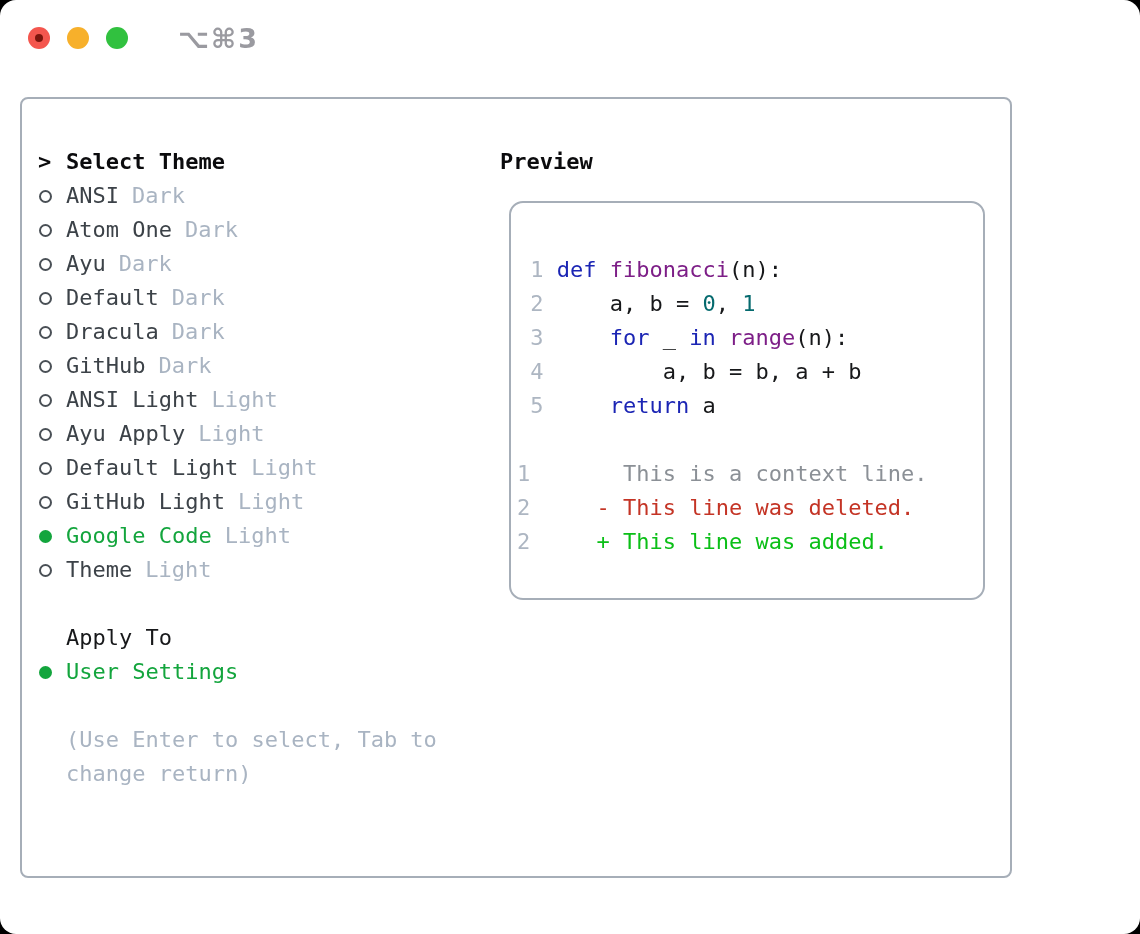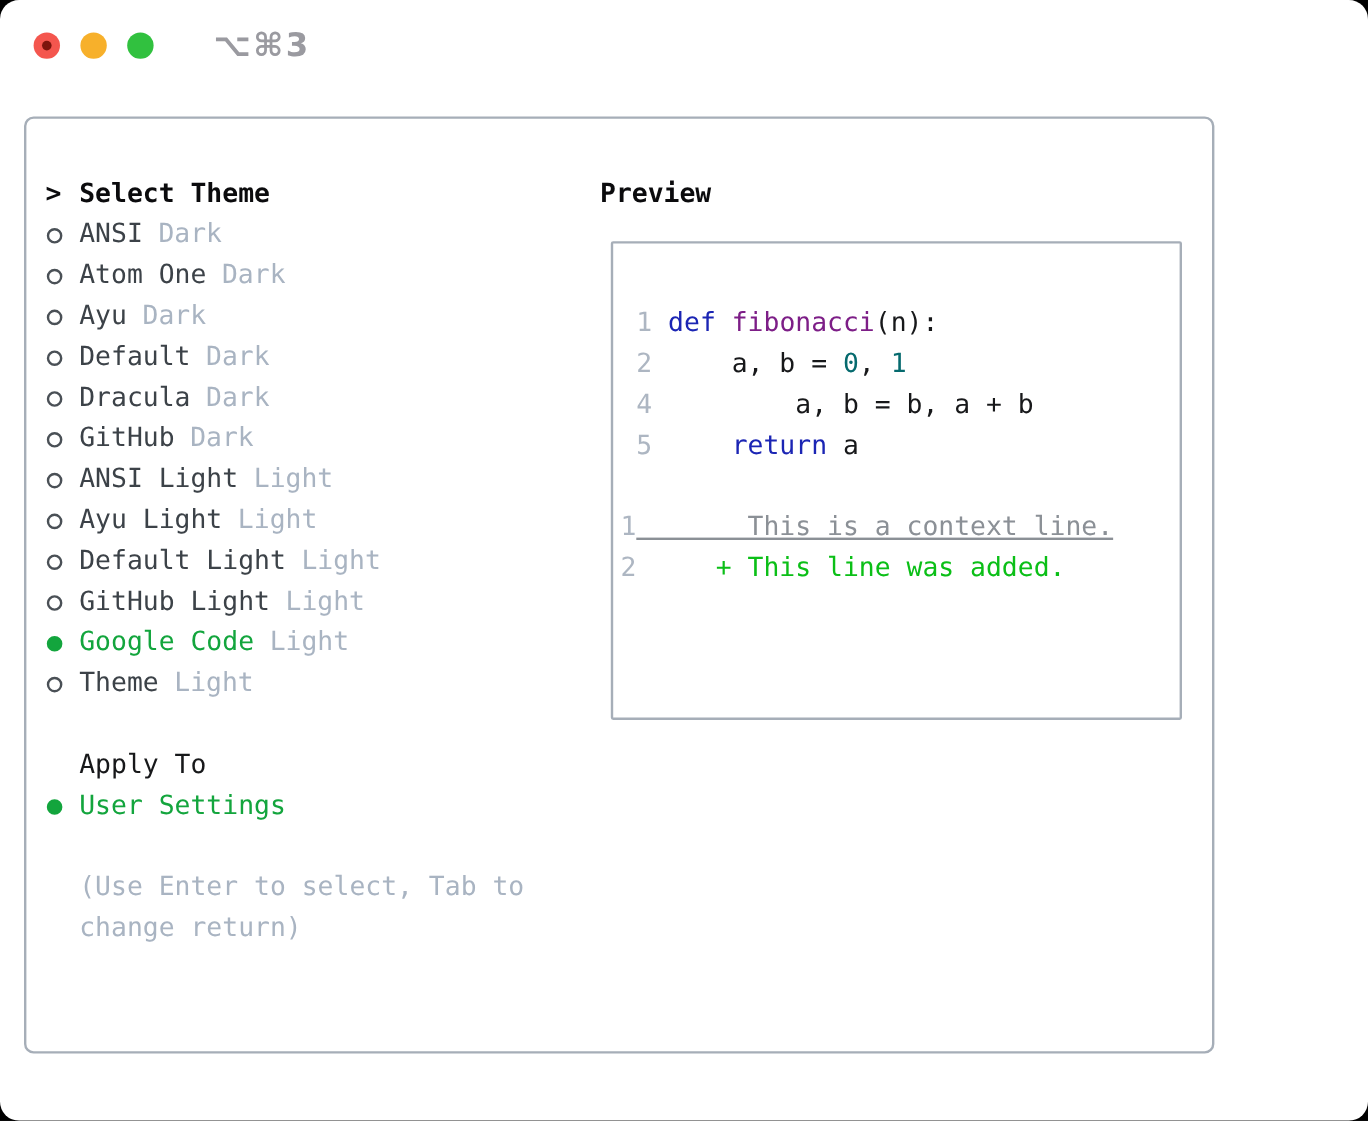--- a/index.html
+++ b/index.html
@@ -65,31 +65,31 @@
   .help {
     margin-top: 0; padding-left: 28px; width: 400px;
     font-size: 22px; line-height: 34px; color: var(--muted);
   }
   
   .preview-box {
     margin: 22px 0 0 9px;
     width: 476px; height: 399px;
     box-sizing: border-box;
     border: 2px solid var(--panel-border);
-    border-radius: 2px;
+    border-radius: 14px;
     padding: 50px 0 0 6px;
     overflow: hidden;
   }
   .pline { height: 34px; line-height: 34px; font-size: 22px; white-space: pre; }
   .lnum { color: var(--line-number); }
   .c-kw  { color: var(--code-keyword); }
   .c-typ { color: var(--code-type); }
   .c-lit { color: var(--code-literal); }
   .c-pln { color: var(--code-plain); }
-  .d-context { color: var(--diff-context); text-decoration: underline; }
+  .d-context { color: var(--diff-context); }
   .d-deleted { color: var(--diff-deleted); }
   .d-added   { color: var(--diff-added); margin-top: 40px; }
 </style>
 </head>
 <body>
 
 <div class="window">
 
   <div class="titlebar">
     <span class="tl red">
@@ -138,21 +138,21 @@
     <span class="tname">GitHub</span>
     <span class="tvariant">Dark</span>
   </div>
           <div class="row theme-item">
     <span class="marker"><span class="circle"></span></span>
     <span class="tname">ANSI Light</span>
     <span class="tvariant">Light</span>
   </div>
           <div class="row theme-item">
     <span class="marker"><span class="circle"></span></span>
-    <span class="tname">Ayu Light</span>
+    <span class="tname">Ayu Apply</span>
     <span class="tvariant">Light</span>
   </div>
           <div class="row theme-item">
     <span class="marker"><span class="circle"></span></span>
     <span class="tname">Default Light</span>
     <span class="tvariant">Light</span>
   </div>
           <div class="row theme-item">
     <span class="marker"><span class="circle"></span></span>
     <span class="tname">GitHub Light</span>
@@ -185,25 +185,27 @@
     </div>
 
     <div class="right">
       <div class="row">
         <span class="hdr">Preview</span>
       </div>
       <div class="preview-box">
         <div id="code-lines">
             <div class="pline"><span class="lnum"> 1 </span><span class="c-kw">def</span><span class="c-pln"> </span><span class="c-typ">fibonacci</span><span class="c-pln">(n):</span></div>
             <div class="pline"><span class="lnum"> 2 </span><span class="c-pln">    a, b = </span><span class="c-lit">0</span><span class="c-pln">, </span><span class="c-lit">1</span></div>
+            <div class="pline"><span class="lnum"> 3 </span><span class="c-pln">    </span><span class="c-kw">for</span><span class="c-pln"> _ </span><span class="c-kw">in</span><span class="c-pln"> </span><span class="c-typ">range</span><span class="c-pln">(n):</span></div>
             <div class="pline"><span class="lnum"> 4 </span><span class="c-pln">        a, b = b, a + b</span></div>
             <div class="pline"><span class="lnum"> 5 </span><span class="c-pln">    </span><span class="c-kw">return</span><span class="c-pln"> a</span></div>
           </div>
         <div class="blank-row"></div>
         <div id="diff-lines">
             <div class="pline"><span class="lnum">1</span><span class="d-context">       This is a context line.</span></div>
+            <div class="pline"><span class="lnum">2</span><span class="d-deleted">     - This line was deleted.</span></div>
             <div class="pline"><span class="lnum">2</span><span class="d-added">     + This line was added.</span></div>
           </div>
       </div>
     </div>
 
   </div>
 </div>
 
 </body></html>

